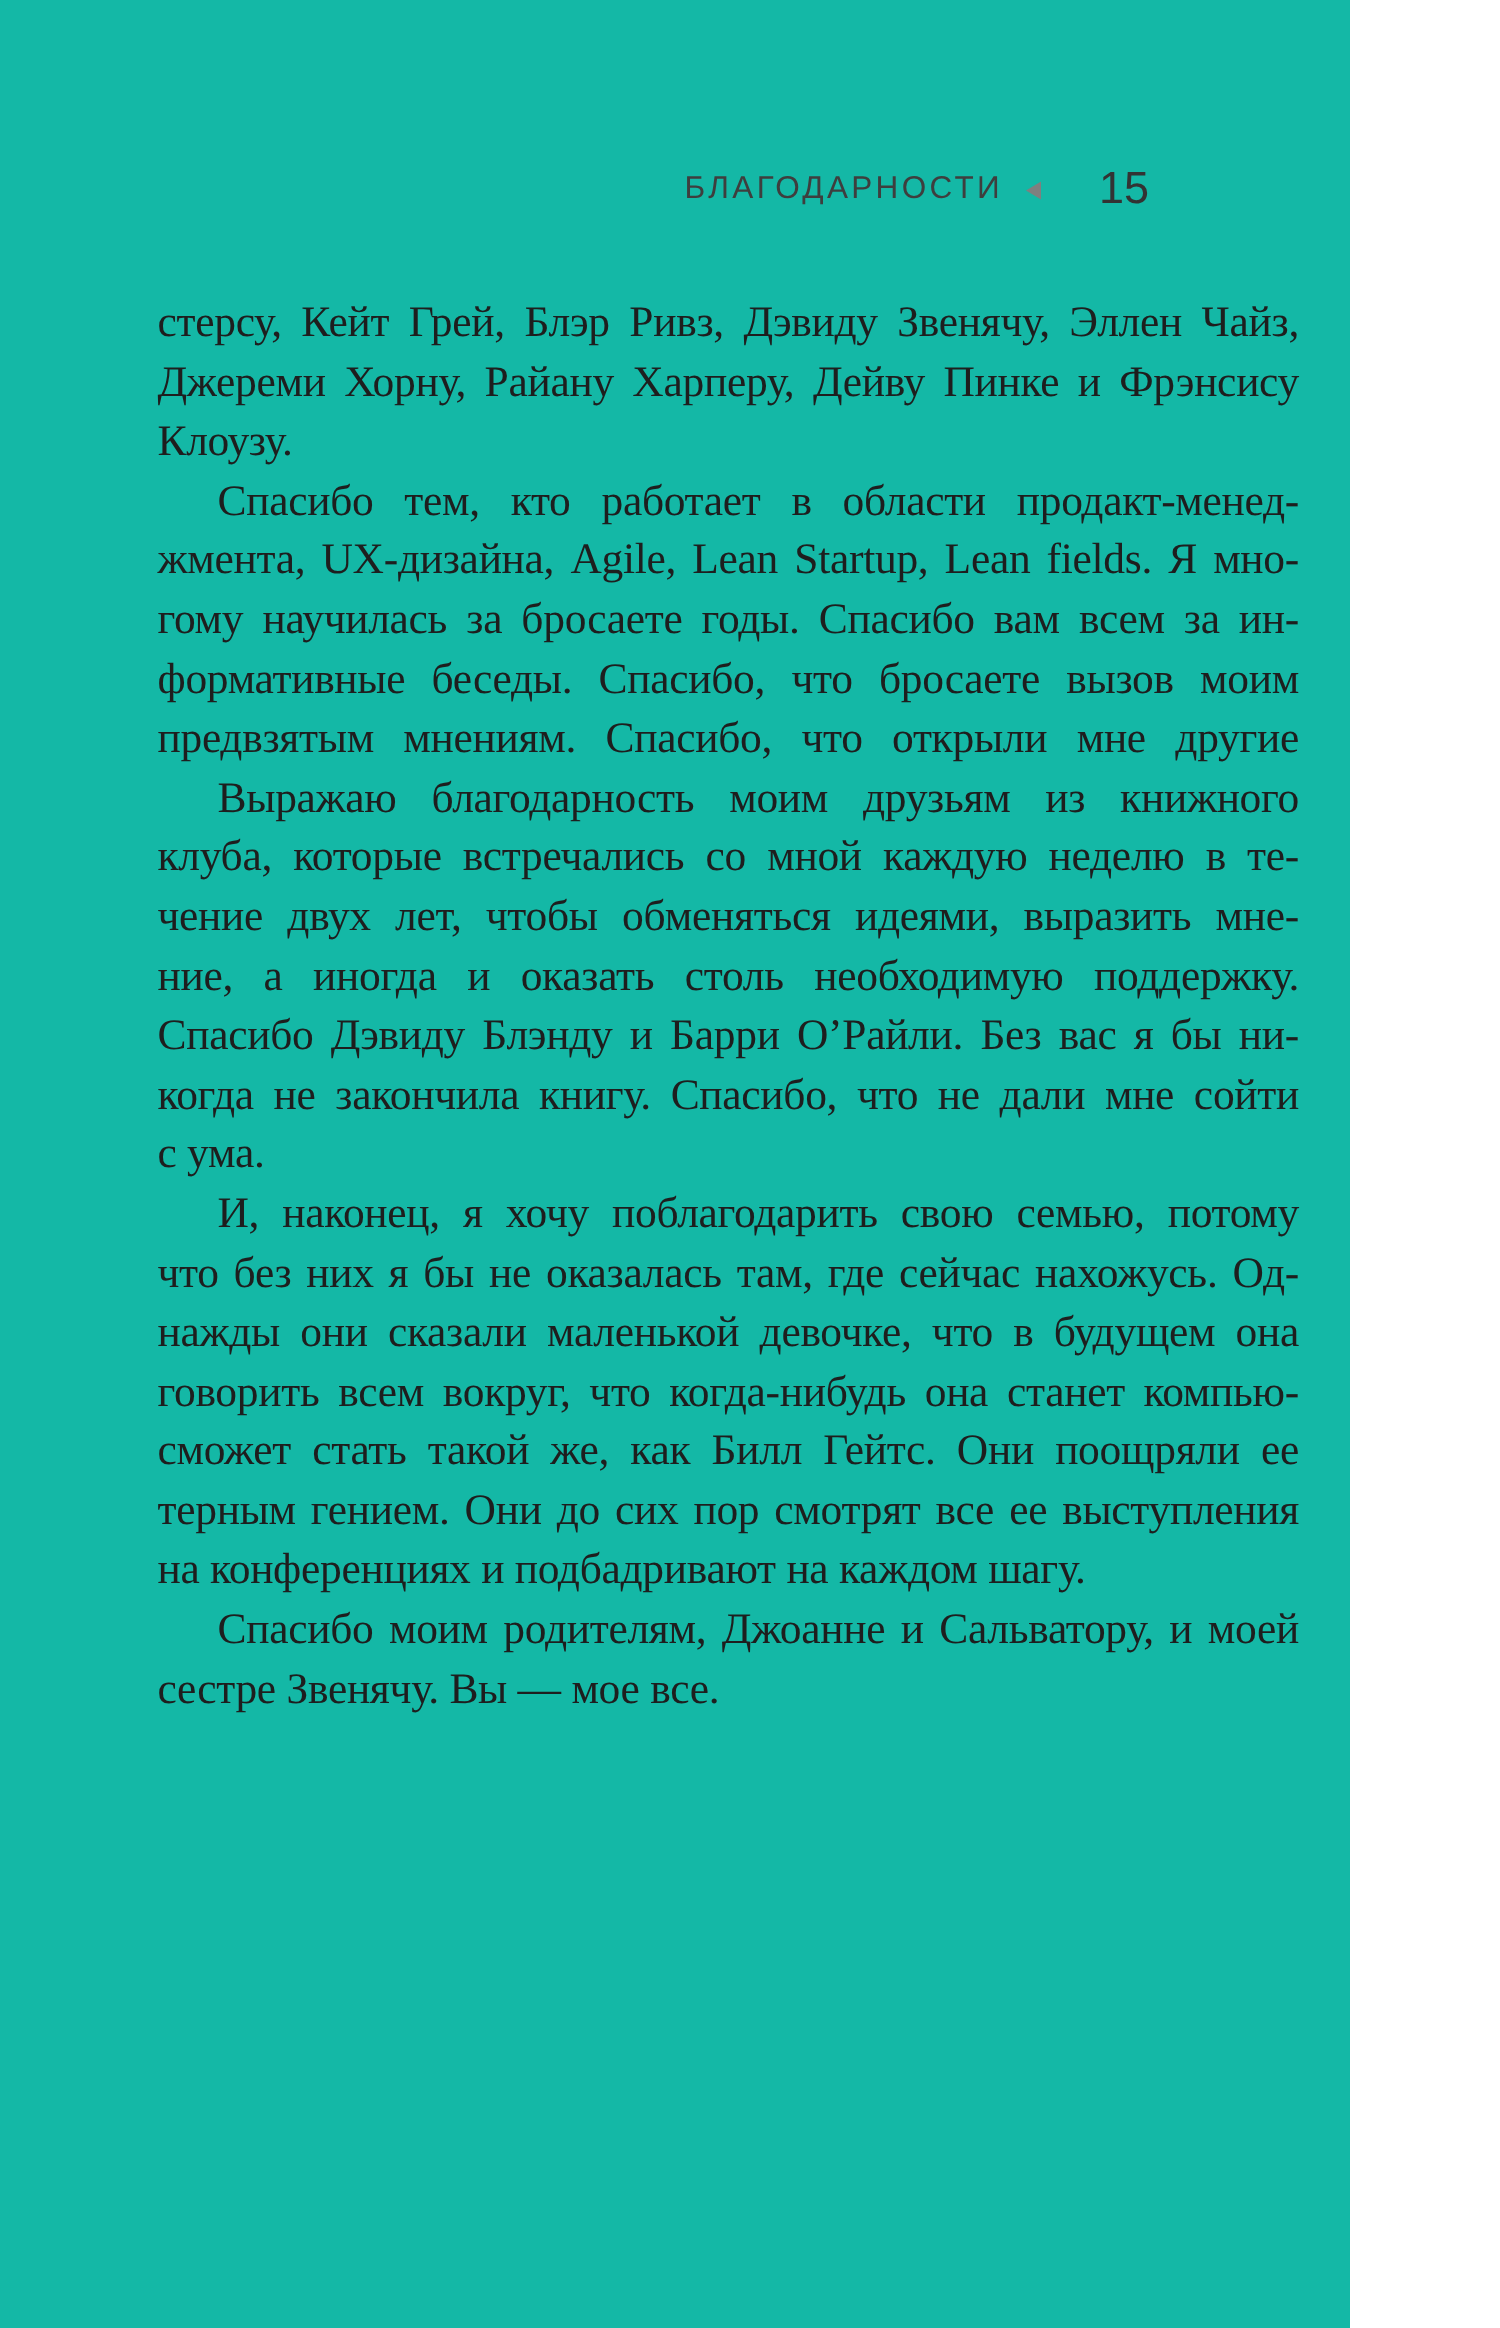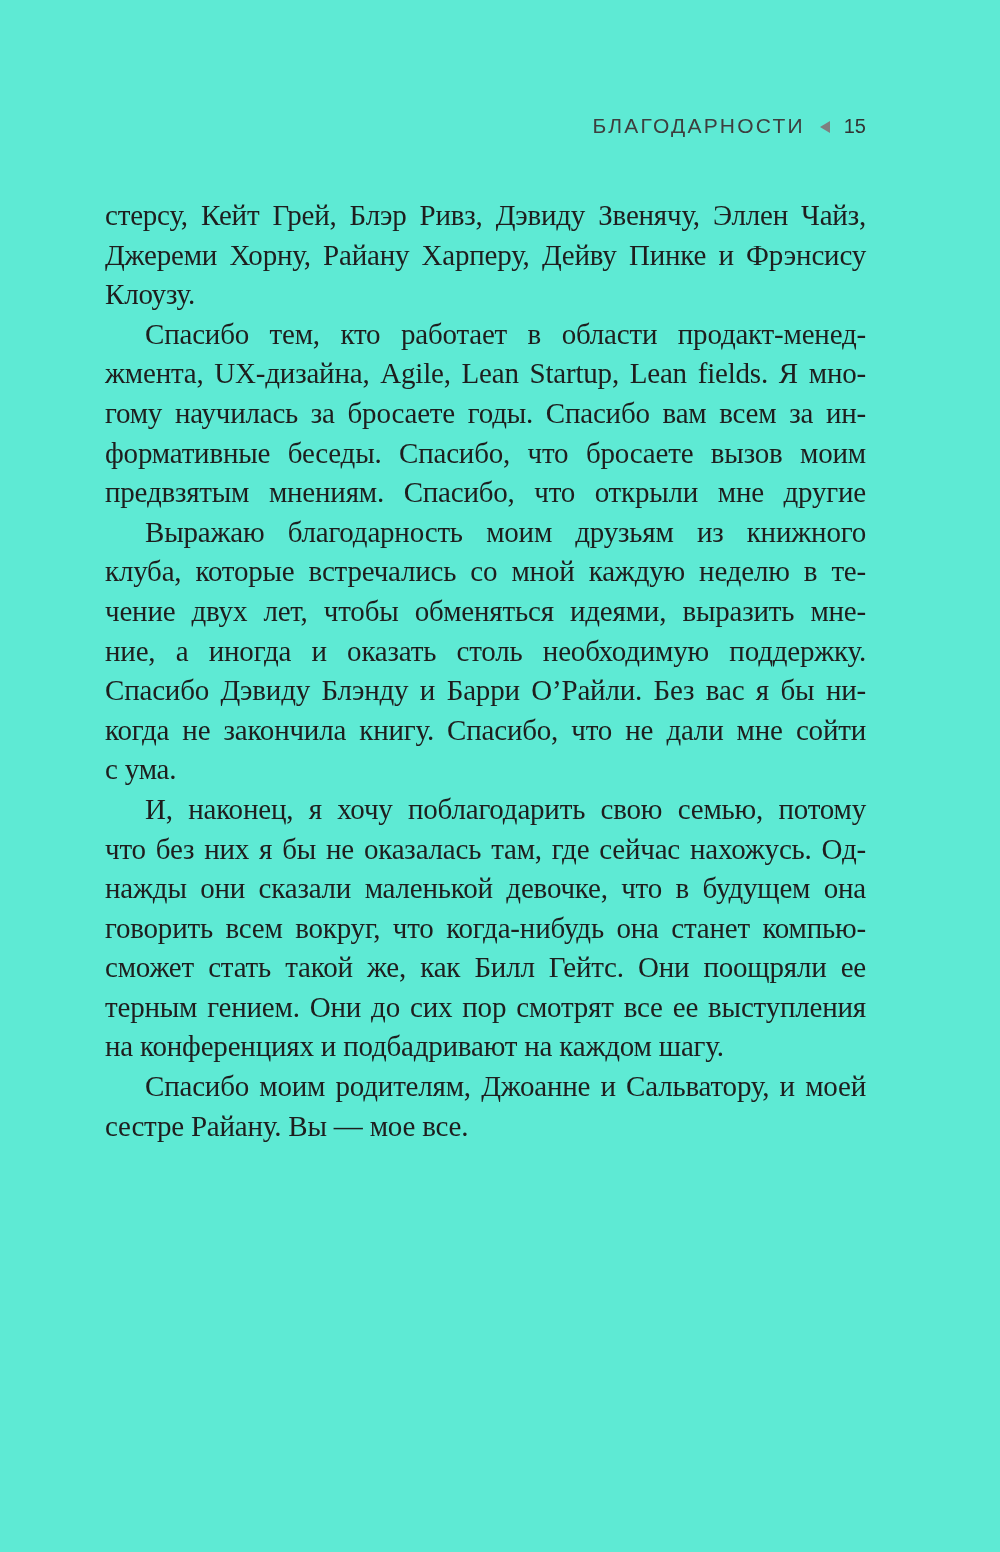--- a/index.html
+++ b/index.html
@@ -2,23 +2,23 @@
 <html><head>
 <meta charset="utf-8">
 <style>
   html, body {
     margin: 0;
     padding: 0;
     background: #ffffff;
   }
   .page {
     position: relative;
-    width: 1000px;
+    width: 900px;
     height: 1552px;
-    background: #5eead4;
+    background: #14b8a6;
     overflow: hidden;
   }
   .running-head {
     display: flex;
     justify-content: flex-end;
     align-items: center;
     margin: 113px 134px 0 105px;
     height: 26px;
     font-family: "Liberation Sans", sans-serif;
   }
@@ -32,23 +32,24 @@
   .head-marker {
     width: 0;
     height: 0;
     border-top: 6px solid transparent;
     border-bottom: 6px solid transparent;
     border-right: 10px solid #7f7f7f;
     margin: 1px 14px 0 15px;
     flex: 0 0 auto;
   }
   .running-head .head-page-number {
-    font-size: 20px;
+    font-size: 30px;
     color: #333333;
     line-height: 26px;
+    margin-left: 25px;
   }
   .text-body {
     margin: 57px 84px 0 105px;
     width: 761px;
     font-family: "Liberation Serif", serif;
     font-size: 29px;
     line-height: 39.6px;
     letter-spacing: -0.2px;
     color: #1e1e1e;
   }
@@ -107,16 +108,16 @@
         <div class="line line-indent">И, наконец, я хочу поблагодарить свою семью, потому</div>
         <div class="line">что без них я бы не оказалась там, где сейчас нахожусь. Од-</div>
         <div class="line">нажды они сказали маленькой девочке, что в будущем она</div>
         <div class="line">говорить всем вокруг, что когда-нибудь она станет компью-</div>
         <div class="line">сможет стать такой же, как Билл Гейтс. Они поощряли ее</div>
         <div class="line">терным гением. Они до сих пор смотрят все ее выступления</div>
         <div class="line line-last">на конференциях и подбадривают на каждом шагу.</div>
       </div>
       <div class="paragraph">
         <div class="line line-indent">Спасибо моим родителям, Джоанне и Сальватору, и моей</div>
-        <div class="line line-last">сестре Райану. Вы — мое все.</div>
+        <div class="line line-last">сестре Звенячу. Вы — мое все.</div>
       </div>
     </div>
 </div>
 
 </body></html>

